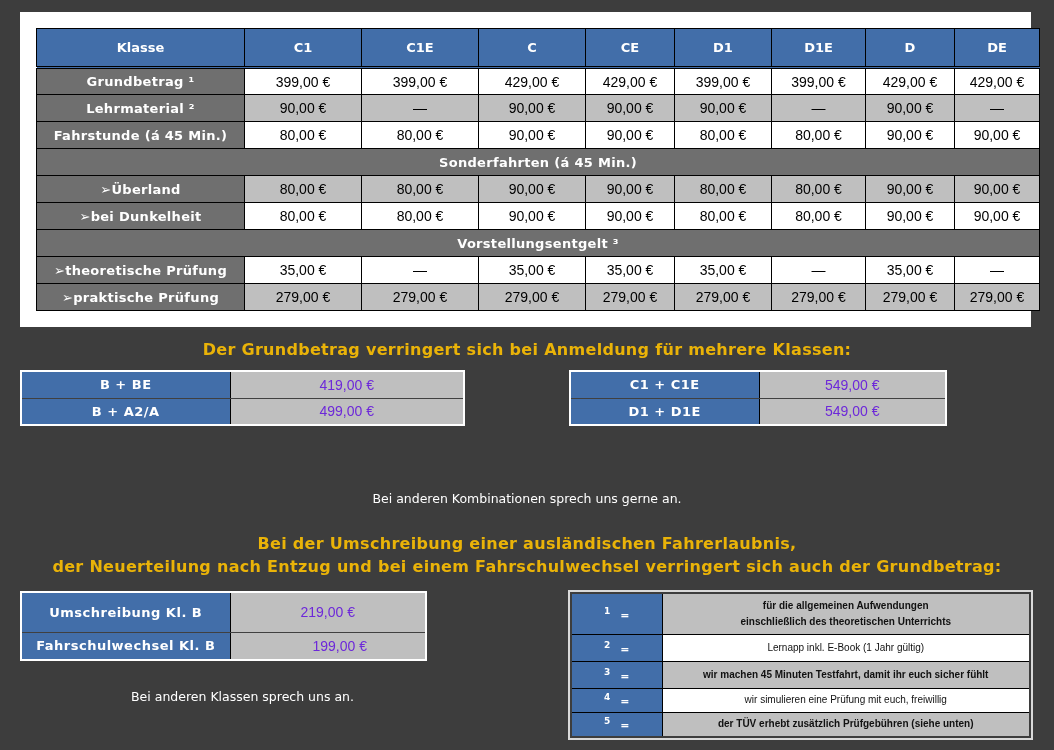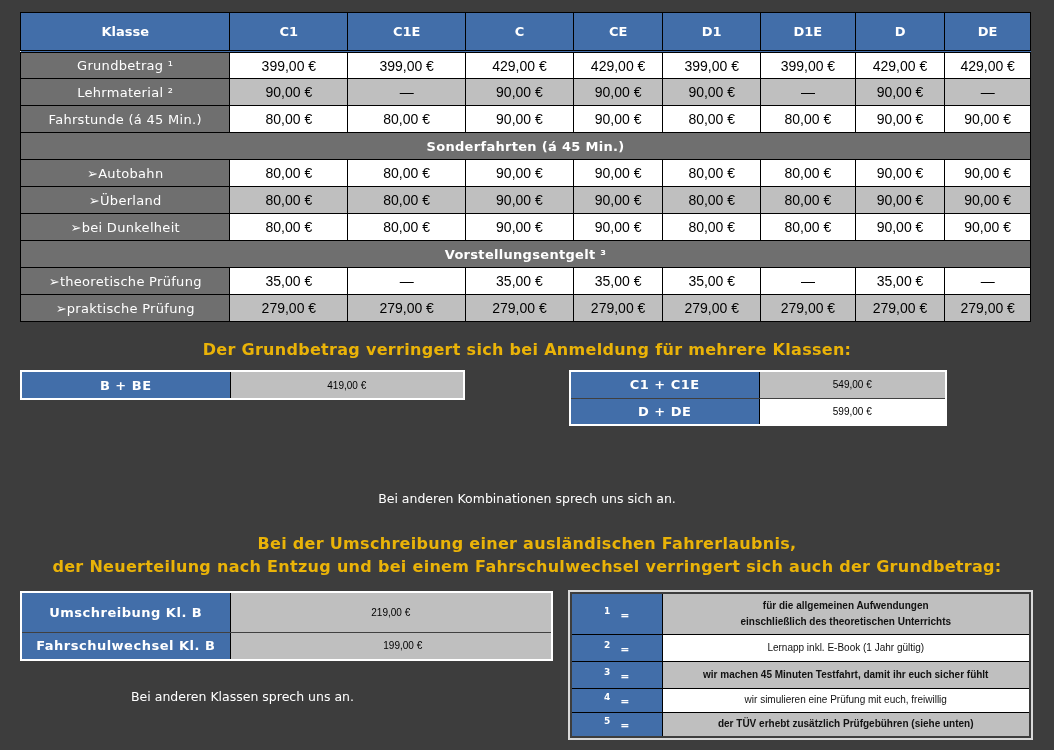--- a/index.html
+++ b/index.html
@@ -1,40 +1,40 @@
 <!DOCTYPE html>
 <html><head>
 <meta charset="utf-8">
 <style>
   * { box-sizing: border-box; margin: 0; padding: 0; }
   html, body { width: 1054px; height: 750px; background: #3d3d3d; overflow: hidden; }
   body { position: relative; font-family: "DejaVu Sans", sans-serif; }
   .abs { position: absolute; }
 
   
-  .main { left: 20px; top: 12px; width: 1011px; background: #ffffff; padding: 0; }
+  .main { left: 20px; top: 12px; width: 1011px; background: #ffffff; padding: 16px; }
   .main table { border-collapse: collapse; width: 100%; table-layout: fixed; }
   .main td, .main th { height: 27px; text-align: center; font-size: 13.5px; border: 1px solid #000; padding: 0; }
   .main th { background: #426ea9; color: #fff; font-weight: bold; font-size: 13px; height: 39px; border-color: #000; }
   .main tr.hdr th { border-bottom: 3px double #000; }
-  .main td.lbl { background: #6f6f6f; color: #fff; font-weight: normal; font-size: 13px; letter-spacing: 0.3px; }
+  .main td.lbl { background: #6f6f6f; color: #fff; font-weight: bold; font-size: 13px; letter-spacing: 0.3px; }
   .main td.sec { background: #6f6f6f; color: #fff; font-weight: bold; font-size: 13px; letter-spacing: 0.3px; }
   .main td.v { font-family: "Liberation Sans", sans-serif; font-size: 14px; color: #000; }
   tr.w td.v { background: #ffffff; margin-left: 28px; }
   tr.g td.v { background: #bfbfbf; }
 
   .heading { color: #eab308; font-weight: bold; font-size: 16px; text-align: center; letter-spacing: 0.3px; }
   .note { color: #fff; font-size: 12.5px; text-align: center; }
 
   .combo { background: #fff; padding: 2px; }
   .combo table { border-collapse: collapse; width: 100%; table-layout: fixed; }
   .combo td { height: 26px; text-align: center; border-bottom: 1px solid #404040; }
   .combo tr:last-child td { border-bottom: none; }
   .combo td.k { background: #426ea9; color: #fff; font-weight: bold; font-size: 13px; border-right: 1px solid #000; letter-spacing: 0.5px; }
-  .combo td.p { font-family: "Liberation Sans", sans-serif; font-size: 10px; color: #000000; }
+  .combo td.p { font-family: "Liberation Sans", sans-serif; font-size: 14px; color: #6d28d9; }
   .combo tr.g td.p { background: #bfbfbf; }
   .combo tr.w td.p { background: #ffffff; }
 
   .legend { background: #3d3d3d; border: 2px solid #d9d9d9; padding: 2px; }
   .legend table { border-collapse: collapse; width: 100%; table-layout: fixed; }
   .legend td { text-align: center; border-bottom: 1px solid #000; }
   .legend tr:last-child td { border-bottom: none; }
   .legend td.k { background: #426ea9; color: #fff; font-weight: bold; font-size: 11px; border-right: 1px solid #000; }
   .legend td.k sup { font-size: 9px; vertical-align: 5px; margin-right: 10px; }
   .legend td.t { font-family: "Liberation Sans", sans-serif; font-size: 10px; color: #111; line-height: 16px; }
@@ -104,31 +104,20 @@
           <td class="v">90,00 €</td>
           <td class="v">90,00 €</td>
         </tr>
       </tbody>
     <tbody>
         <tr>
       <td class="sec" colspan="9">Sonderfahrten (á 45 Min.)</td>
     </tr>
     </tbody>
       <tbody>
-        <tr class="w">
-          <td class="lbl">➢Autobahn</td>
-          <td class="v">80,00 €</td>
-          <td class="v">80,00 €</td>
-          <td class="v">90,00 €</td>
-          <td class="v">90,00 €</td>
-          <td class="v">80,00 €</td>
-          <td class="v">80,00 €</td>
-          <td class="v">90,00 €</td>
-          <td class="v">90,00 €</td>
-        </tr>
         <tr class="g">
           <td class="lbl">➢Überland</td>
           <td class="v">80,00 €</td>
           <td class="v">80,00 €</td>
           <td class="v">90,00 €</td>
           <td class="v">90,00 €</td>
           <td class="v">80,00 €</td>
           <td class="v">80,00 €</td>
           <td class="v">90,00 €</td>
           <td class="v">90,00 €</td>
@@ -183,49 +172,53 @@
   <table>
     <colgroup>
         <col style="width:208px">
         <col>
       </colgroup>
     <tbody>
         <tr class="g">
           <td class="k">B + BE</td>
           <td class="p">419,00 €</td>
         </tr>
+        <tr class="g">
+          <td class="k">B + A2/A</td>
+          <td class="p">499,00 €</td>
+        </tr>
       </tbody>
   </table>
 </div>
 
 <div class="abs combo" style="left:569px; top:370px; width:378px;">
   <table>
     <colgroup>
         <col style="width:188px">
         <col>
       </colgroup>
     <tbody>
         <tr class="g">
           <td class="k">C1 + C1E</td>
           <td class="p">549,00 €</td>
         </tr>
-        <tr class="w">
-          <td class="k">D + DE</td>
-          <td class="p">599,00 €</td>
-        </tr>
-      </tbody>
-  </table>
-</div>
-
-<div class="abs note" style="left:0; width:1054px; top:491px;">Bei anderen Kombinationen sprech uns sich an.</div>
+        <tr class="g">
+          <td class="k">D1 + D1E</td>
+          <td class="p">549,00 €</td>
+        </tr>
+      </tbody>
+  </table>
+</div>
+
+<div class="abs note" style="left:0; width:1054px; top:491px;">Bei anderen Kombinationen sprech uns gerne an.</div>
 
 <div class="abs heading" style="left:0; width:1054px; top:534px;">Bei der Umschreibung einer ausländischen Fahrerlaubnis,</div>
 <div class="abs heading" style="left:0; width:1054px; top:557px;">der Neuerteilung nach Entzug und bei einem Fahrschulwechsel verringert sich auch der Grundbetrag:</div>
 
-<div class="abs combo" style="left:20px; top:591px; width:533px;">
+<div class="abs combo" style="left:20px; top:591px; width:407px;">
   <table>
     <colgroup>
         <col style="width:208px">
         <col>
       </colgroup>
     <tbody>
         <tr class="g">
           <td class="k" style="height: 39px;">Umschreibung Kl. B</td>
           <td class="p" style="height: 39px;">219,00 €</td>
         </tr>

